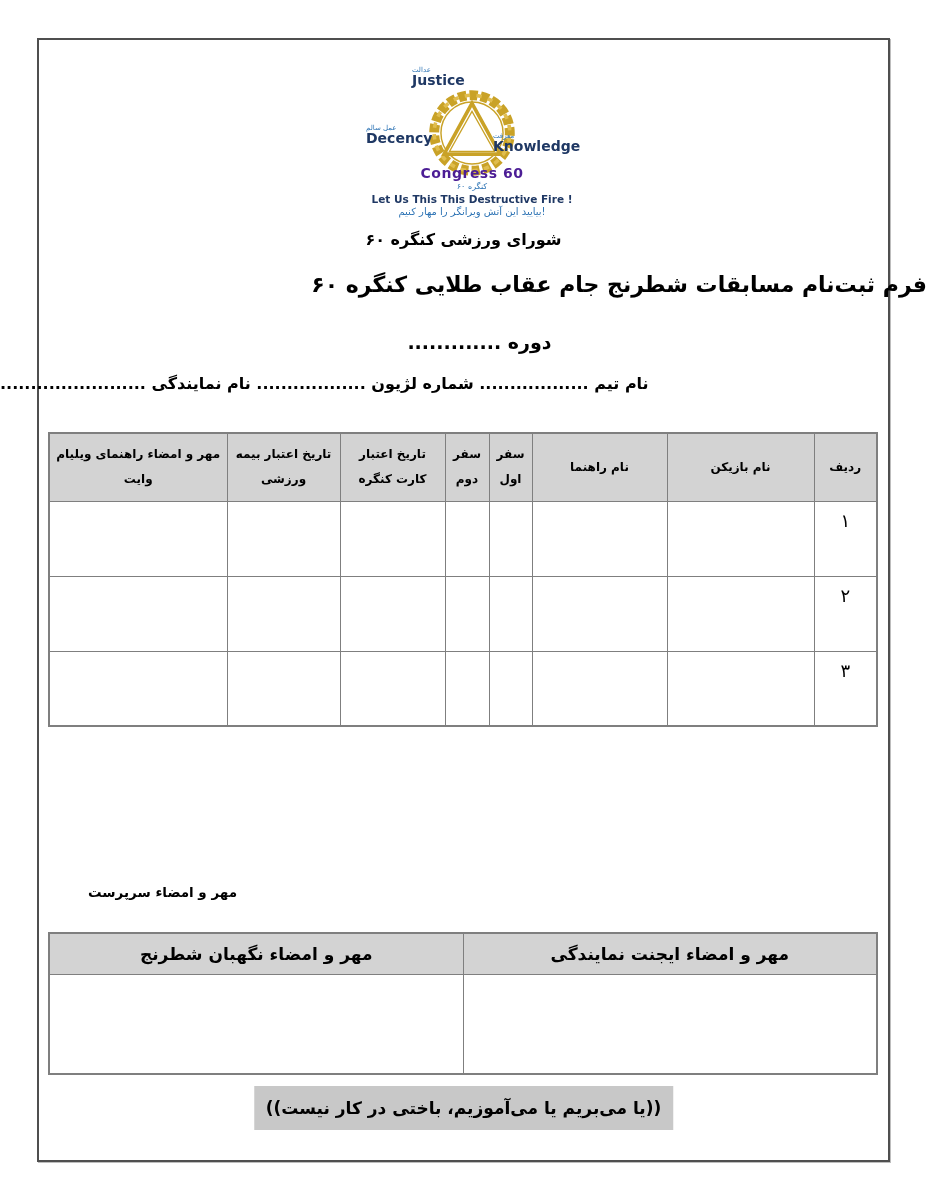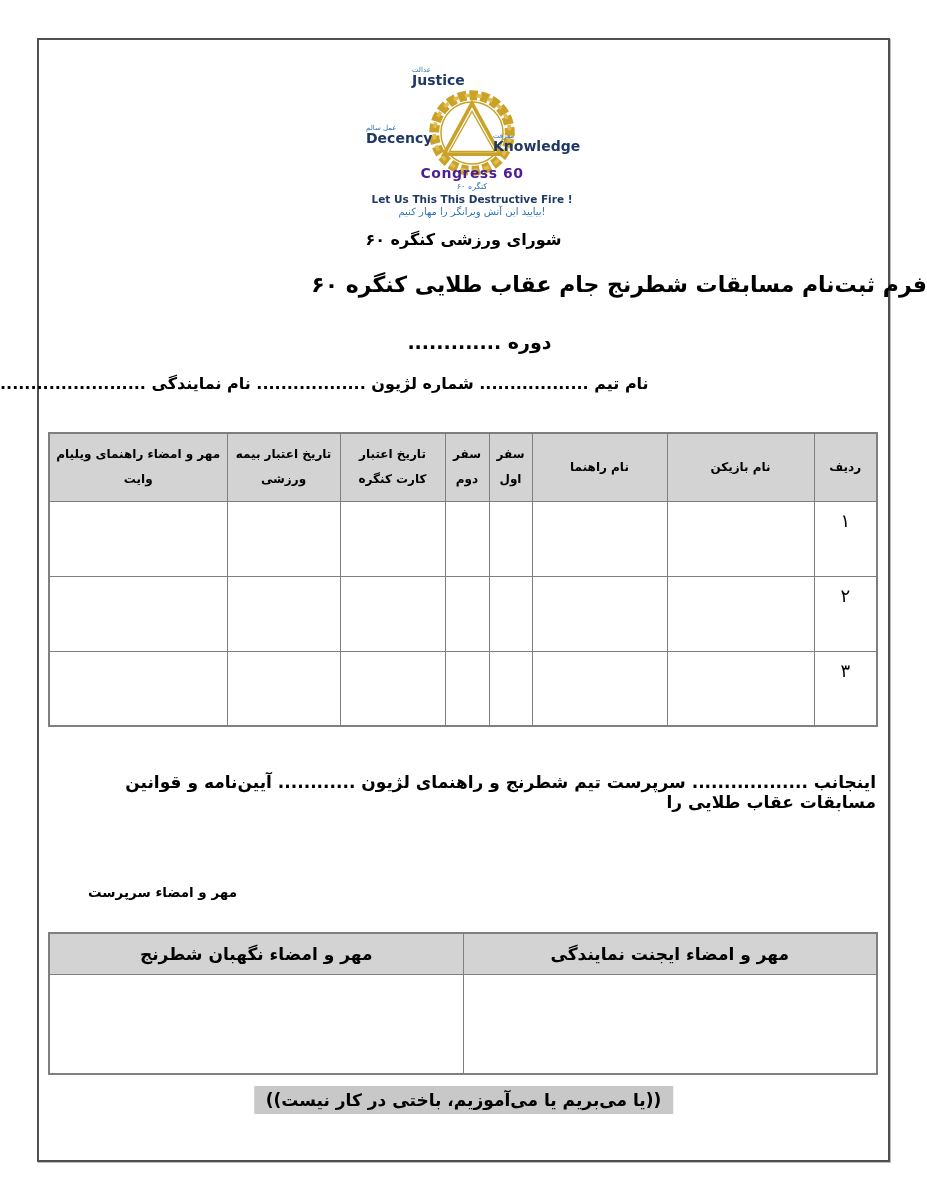--- a/index.html
+++ b/index.html
@@ -70,21 +70,21 @@
   .sig-table th, .sig-table td { border: 1px solid #7f7f7f; }
   .sig-table th {
     background: #d3d3d3; font-size: 17px; font-weight: bold;
     height: 41px; text-align: center; vertical-align: middle;
   }
   .sig-table td { height: 100px; background: #fff; }
 
   
   .footer-motto {
     left: 50%; top: 1086px; transform: translateX(-50%);
-    background: #c8c8c8; padding: 4px 12px;
+    background: #c8c8c8; padding: 12px 12px;
     font-size: 17px; font-weight: bold; direction: rtl; white-space: nowrap;
   }
 </style>
 </head>
 <body>
 
 <div class="abs page-frame"></div>
 
 <div class="abs lbl lbl-justice">
   <div class="logo-label-fa">عدالت</div>
@@ -174,21 +174,20 @@
       <td></td>
       <td></td>
       <td></td>
       <td></td>
       <td></td>
     </tr>
   </tbody>
 </table>
 
 <div class="abs declaration">
-  <div class="line">اینجانب .................. سرپرست تیم شطرنج و راهنمای لژیون ............ آیین‌نامه و قوانین مسابقات عقاب طلایی را</div>
 </div>
 
 <div class="abs supervisor-sign">مهر و امضاء سرپرست</div>
 
 <table class="abs sig-table" dir="rtl">
   <colgroup>
       <col style="width:414px">
       <col style="width:414px">
     </colgroup>
   <thead>

